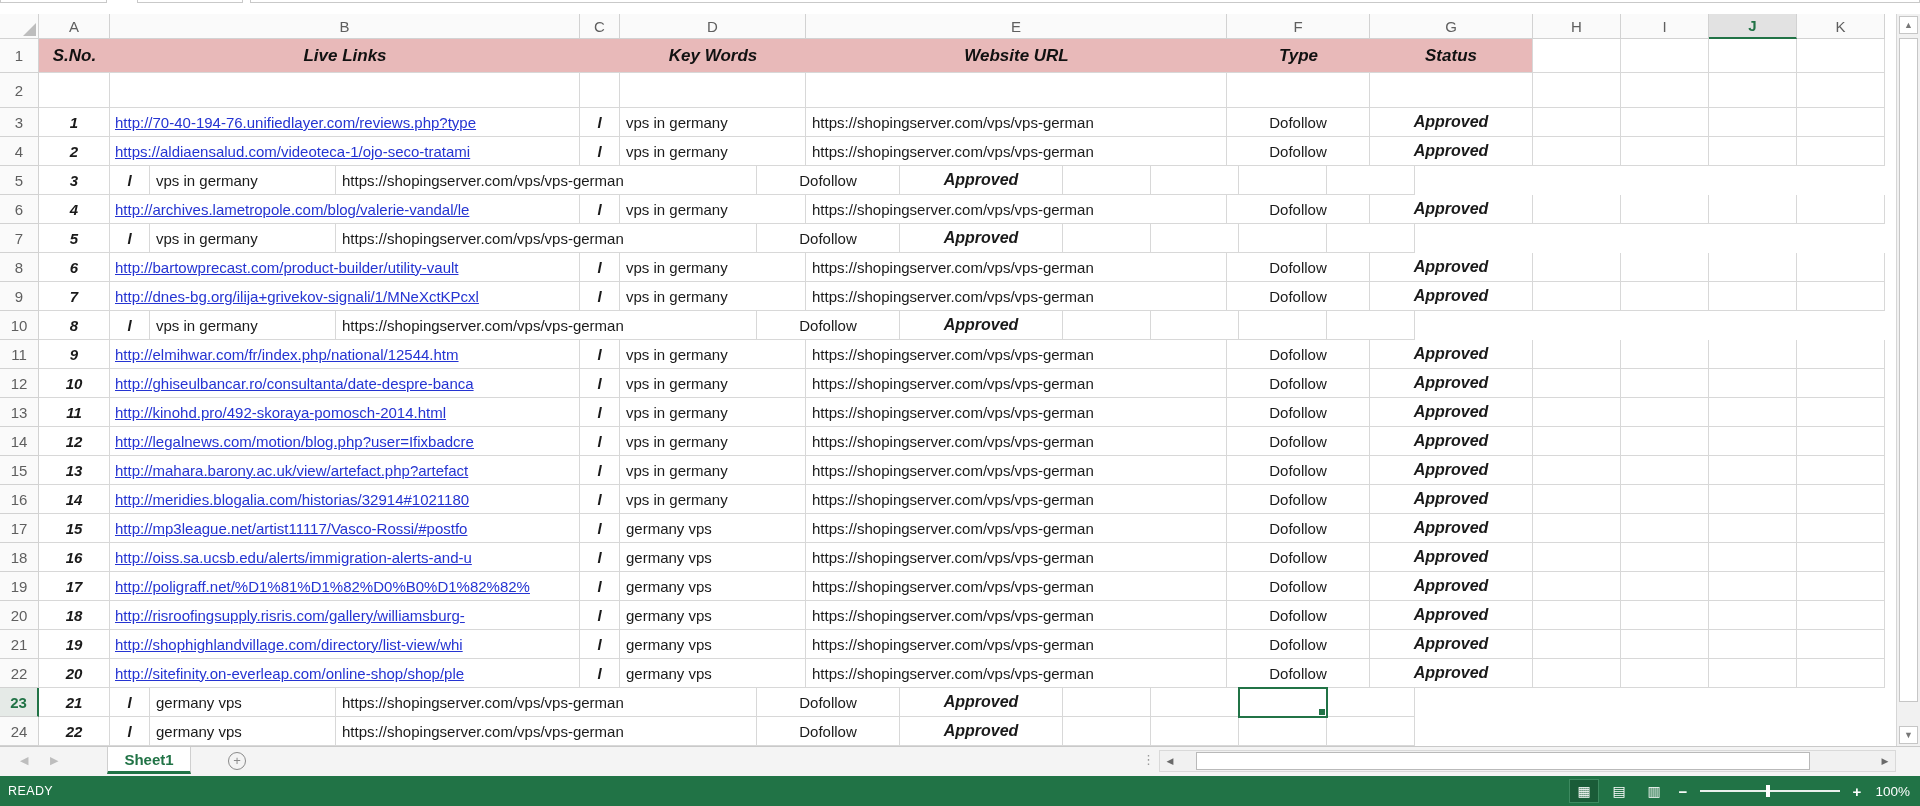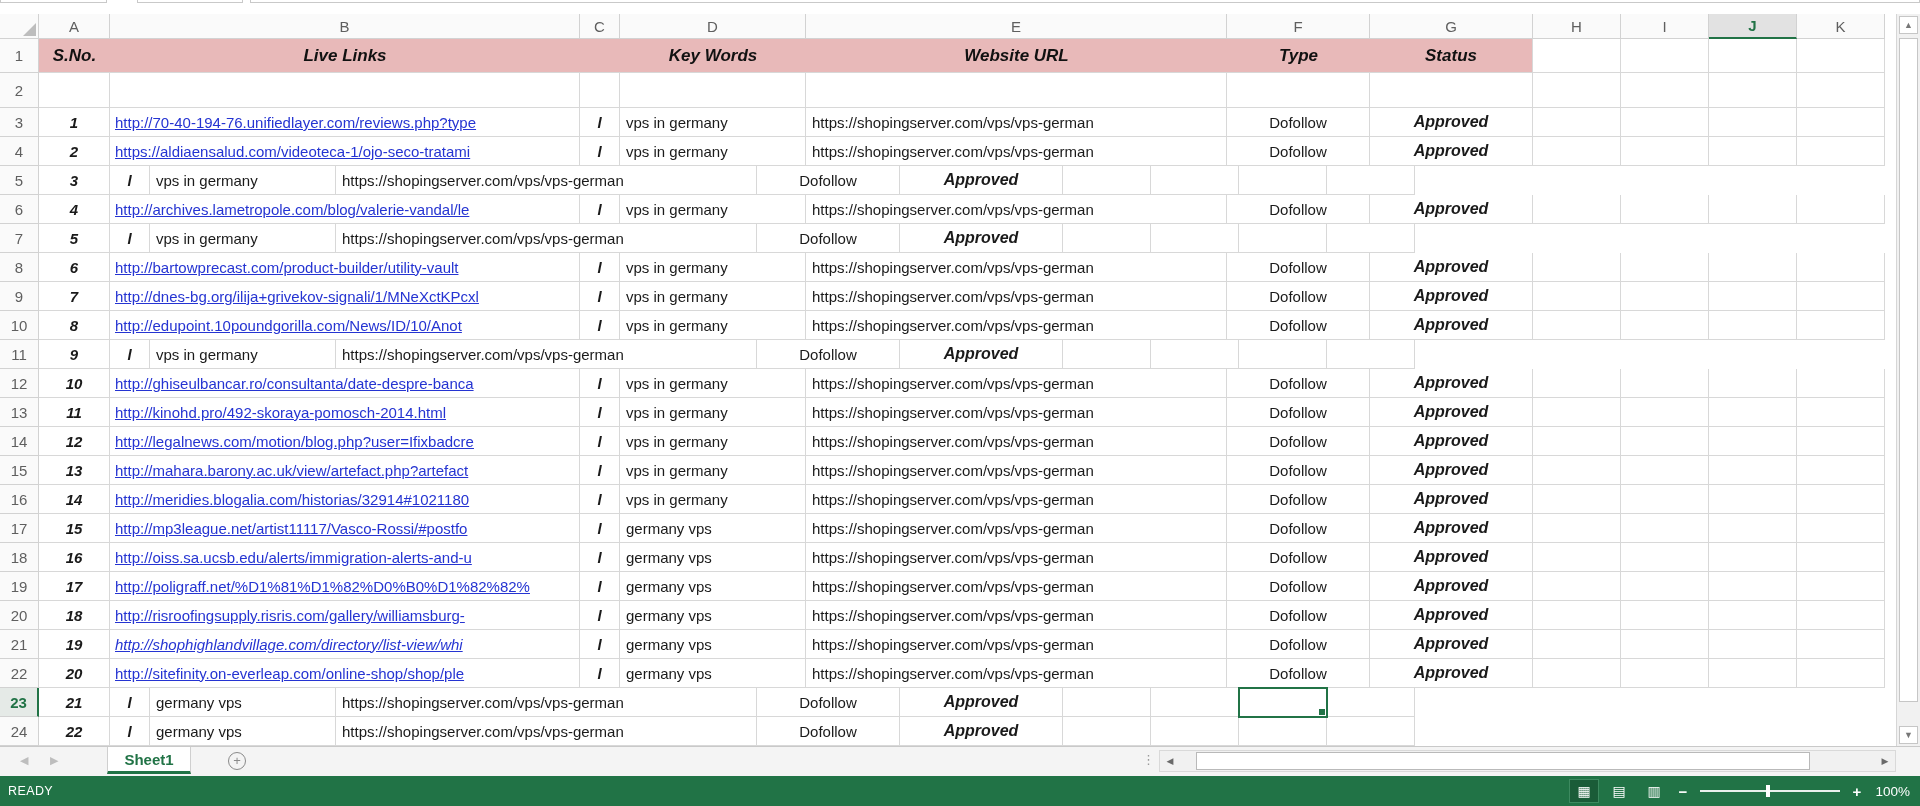--- a/index.html
+++ b/index.html
@@ -247,34 +247,34 @@
         <div class="c " style="width: 143px;">Dofollow</div>
         <div class="c capproved" style="width: 163px;">Approved</div>
         <div class="c " style="width: 88px;"></div>
         <div class="c " style="width: 88px;"></div>
         <div class="c " style="width: 88px;"></div>
         <div class="c " style="width: 88px;"></div>
       </div>
       <div class="grid-row r-data">
         <div class="c rh" style="width: 39px;">10</div>
         <div class="c ca" style="width: 71px;">8</div>
-        <div class="c clink" style="width: 470px;">http://edupoint.10poundgorilla.com/News/ID/10/Anot</div>
         <div class="c cc" style="width: 40px;">l</div>
         <div class="c cl" style="width: 186px;">vps in germany</div>
         <div class="c cl" style="width: 421px;">https://shopingserver.com/vps/vps-german</div>
         <div class="c " style="width: 143px;">Dofollow</div>
         <div class="c capproved" style="width: 163px;">Approved</div>
         <div class="c " style="width: 88px;"></div>
         <div class="c " style="width: 88px;"></div>
         <div class="c " style="width: 88px;"></div>
         <div class="c " style="width: 88px;"></div>
       </div>
       <div class="grid-row r-data">
         <div class="c rh" style="width: 39px;">11</div>
         <div class="c ca" style="width: 71px;">9</div>
+        <div class="c clink" style="width: 470px;">http://elmihwar.com/fr/index.php/national/12544.htm</div>
         <div class="c cc" style="width: 40px;">l</div>
         <div class="c cl" style="width: 186px;">vps in germany</div>
         <div class="c cl" style="width: 421px;">https://shopingserver.com/vps/vps-german</div>
         <div class="c " style="width: 143px;">Dofollow</div>
         <div class="c capproved" style="width: 163px;">Approved</div>
         <div class="c " style="width: 88px;"></div>
         <div class="c " style="width: 88px;"></div>
         <div class="c " style="width: 88px;"></div>
         <div class="c " style="width: 88px;"></div>
       </div>
@@ -400,21 +400,21 @@
         <div class="c " style="width: 143px;">Dofollow</div>
         <div class="c capproved" style="width: 163px;">Approved</div>
         <div class="c " style="width: 88px;"></div>
         <div class="c " style="width: 88px;"></div>
         <div class="c " style="width: 88px;"></div>
         <div class="c " style="width: 88px;"></div>
       </div>
       <div class="grid-row r-data">
         <div class="c rh" style="width: 39px;">21</div>
         <div class="c ca" style="width: 71px;">19</div>
-        <div class="c clink" style="width: 470px; font-style: italic;">http://shophighlandvillage.com/directory/list-view/whi</div>
+        <div class="c clink" style="width: 470px;">http://shophighlandvillage.com/directory/list-view/whi</div>
         <div class="c cc" style="width: 40px;">l</div>
         <div class="c cl" style="width: 186px;">germany vps</div>
         <div class="c cl" style="width: 421px;">https://shopingserver.com/vps/vps-german</div>
         <div class="c " style="width: 143px;">Dofollow</div>
         <div class="c capproved" style="width: 163px;">Approved</div>
         <div class="c " style="width: 88px;"></div>
         <div class="c " style="width: 88px;"></div>
         <div class="c " style="width: 88px;"></div>
         <div class="c " style="width: 88px;"></div>
       </div>

